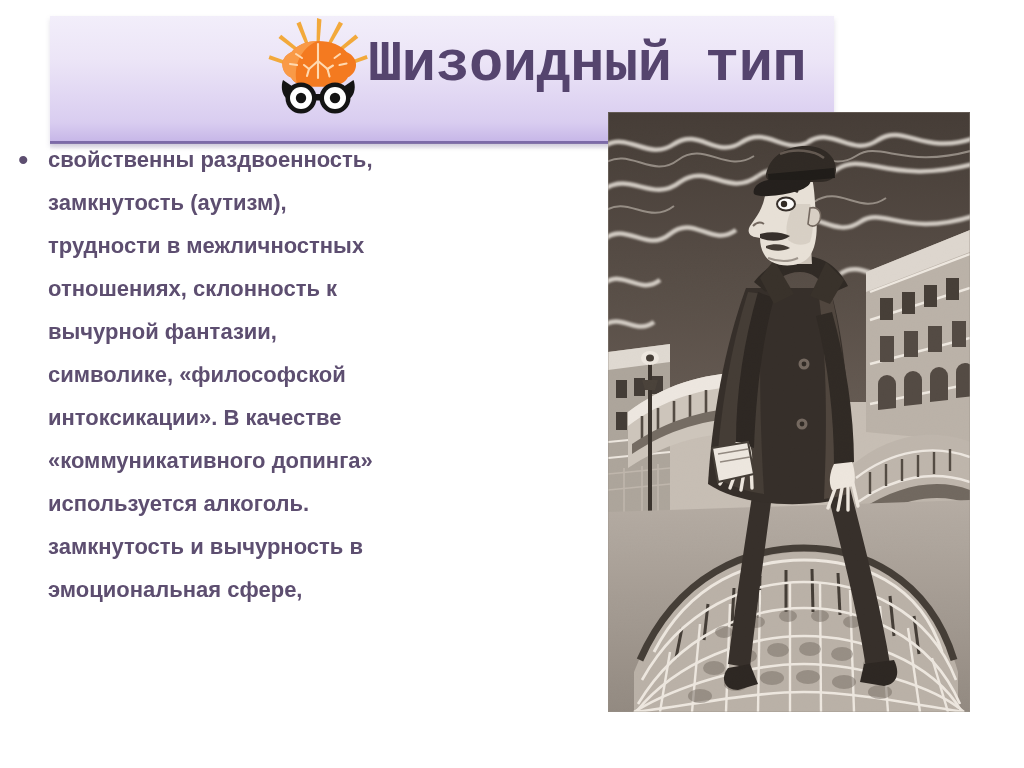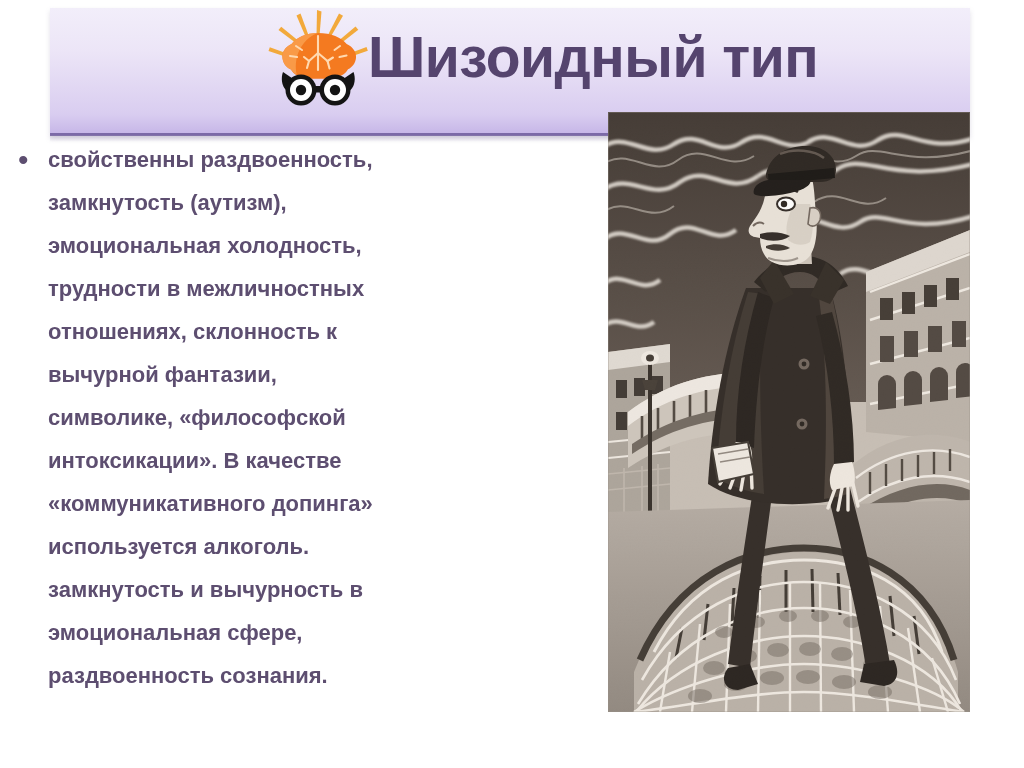--- a/index.html
+++ b/index.html
@@ -13,27 +13,28 @@
     height: 768px;
     background: #ffffff;
     overflow: hidden;
     font-family: "Liberation Sans", "DejaVu Sans", sans-serif;
   }
 
   
   .title-banner {
     position: absolute;
     left: 50px;
-    top: 8px;
-    width: 920px;
+    top: 16px;
+    width: 784px;
     height: 128px;
     background: linear-gradient(to bottom, #f2eefa 0%, #ece5f7 35%, #d9cdf0 85%, #c7b7e8 100%);
     border-bottom: 3px solid #7c6aa8;
     box-sizing: border-box;
     box-shadow: 0 3px 5px rgba(120,110,150,0.22);
+    font-family: Liberation Mono, monospace;
   }
   .title-banner::after {
     content: "";
     position: absolute;
     left: 0; right: 0; bottom: -9px;
     height: 7px;
     background: linear-gradient(to bottom, rgba(150,140,175,0.30), rgba(150,140,175,0));
     pointer-events: none;
   }
 
@@ -169,31 +170,29 @@
 
     <div class="title-text">Шизоидный тип</div>
   </div>
 
   <div class="body-block">
     <div class="bullet-row">
       <div class="bullet-mark">•</div>
       <div class="bullet-text">
         <span class="ln">свойственны раздвоенность,</span>
         <span class="ln">замкнутость (аутизм),</span>
-        <span class="ln">эмоциональная холодность,</span>
         <span class="ln">трудности в межличностных</span>
         <span class="ln">отношениях, склонность к</span>
         <span class="ln">вычурной фантазии,</span>
         <span class="ln">символике, «философской</span>
         <span class="ln">интоксикации». В качестве</span>
         <span class="ln">«коммуникативного допинга»</span>
         <span class="ln">используется алкоголь.</span>
         <span class="ln">замкнутость и вычурность в</span>
         <span class="ln">эмоциональная сфере,</span>
-        <span class="ln">раздвоенность сознания.</span>
       </div>
     </div>
   </div>
 
   <div class="illustration">
     <svg viewBox="0 0 362 600" xmlns="http://www.w3.org/2000/svg">
       <defs>
         <linearGradient id="skyG" x1="0" y1="0" x2="0" y2="1">
           <stop offset="0%" stop-color="#3b322c"></stop>
           <stop offset="100%" stop-color="#5c5149"></stop>

